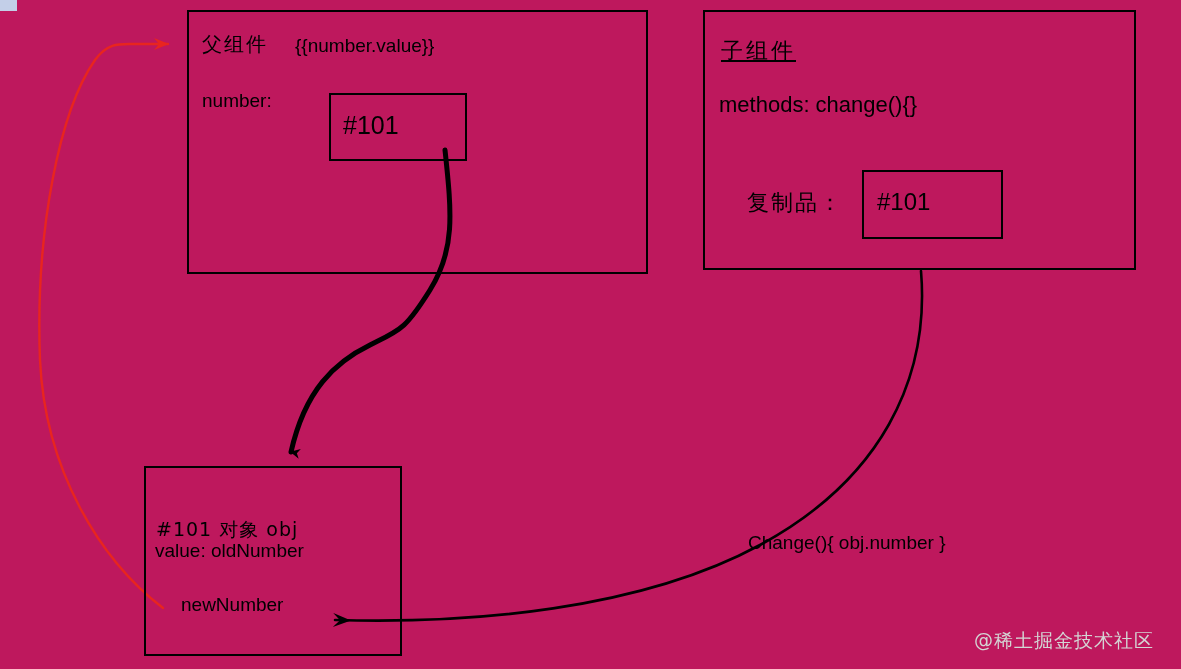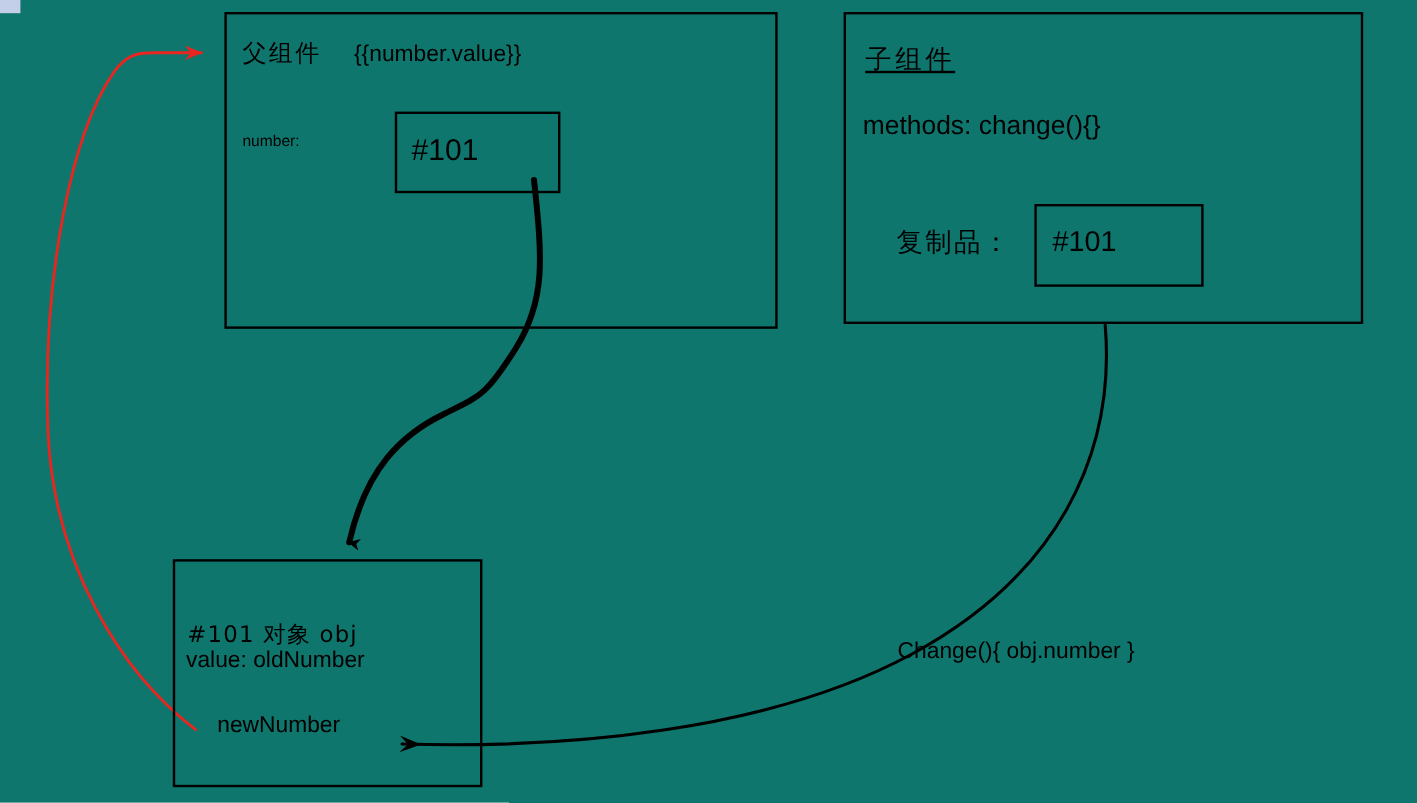--- a/index.html
+++ b/index.html
@@ -7,21 +7,21 @@
     padding: 0;
     background: #ffffff;
   }
   body {
     font-family: "Liberation Sans", "DejaVu Sans", sans-serif;
   }
   #canvas {
     position: relative;
     width: 1181px;
     height: 669px;
-    background: #0f766e;
+    background: #be185d;
     overflow: hidden;
   }
   .artifact-tl {
     position: absolute;
     left: 0px;
     top: 0px;
     width: 17px;
     height: 11px;
     background: #c3cfe8;
   }
@@ -63,21 +63,21 @@
     white-space: nowrap;
     font-family: "DejaVu Sans", sans-serif;
     letter-spacing: 1px;
     line-height: 1;
   }
 
   
   #parent-box { left: 187px; top: 10px; width: 461px; height: 264px; }
   #parent-title { left: 202px; top: 34px; font-size: 20px; letter-spacing: 2px; }
   #parent-binding { left: 295px; top: 36px; font-size: 19px; }
-  #parent-prop-label { left: 202px; top: 91px; font-size: 13px; margin-top: 20px; }
+  #parent-prop-label { left: 202px; top: 91px; font-size: 19px; }
   #parent-value-box { left: 329px; top: 93px; width: 138px; height: 68px; }
   #parent-value-text { left: 343px; top: 113px; font-size: 25px; }
 
   
   #child-box { left: 703px; top: 10px; width: 433px; height: 260px; }
   #child-title { left: 721px; top: 40px; font-size: 22px; letter-spacing: 3px; text-decoration: underline; }
   #child-methods { left: 719px; top: 94px; font-size: 22px; }
   #child-copy-label { left: 719px; top: 192px; font-size: 22px; letter-spacing: 2px; margin-left: 28px; }
   #child-value-box { left: 862px; top: 170px; width: 141px; height: 69px; }
   #child-value-text { left: 877px; top: 190px; font-size: 24px; }
@@ -135,14 +135,15 @@
   <div class="inner-box" id="child-value-box"></div>
   <div class="txt latin" id="child-value-text">#101</div>
 
   <div class="box" id="object-box"></div>
   <div class="txt cjk" id="object-id">#101 对象 obj</div>
   <div class="txt latin" id="object-value">value: oldNumber</div>
   <div class="txt latin" id="object-newvalue">newNumber</div>
 
   <div class="txt latin" id="change-label">Change(){ obj.number }</div>
 
+  <div class="watermark" id="watermark">@稀土掘金技术社区</div>
 
 </div>
 
 </body></html>

